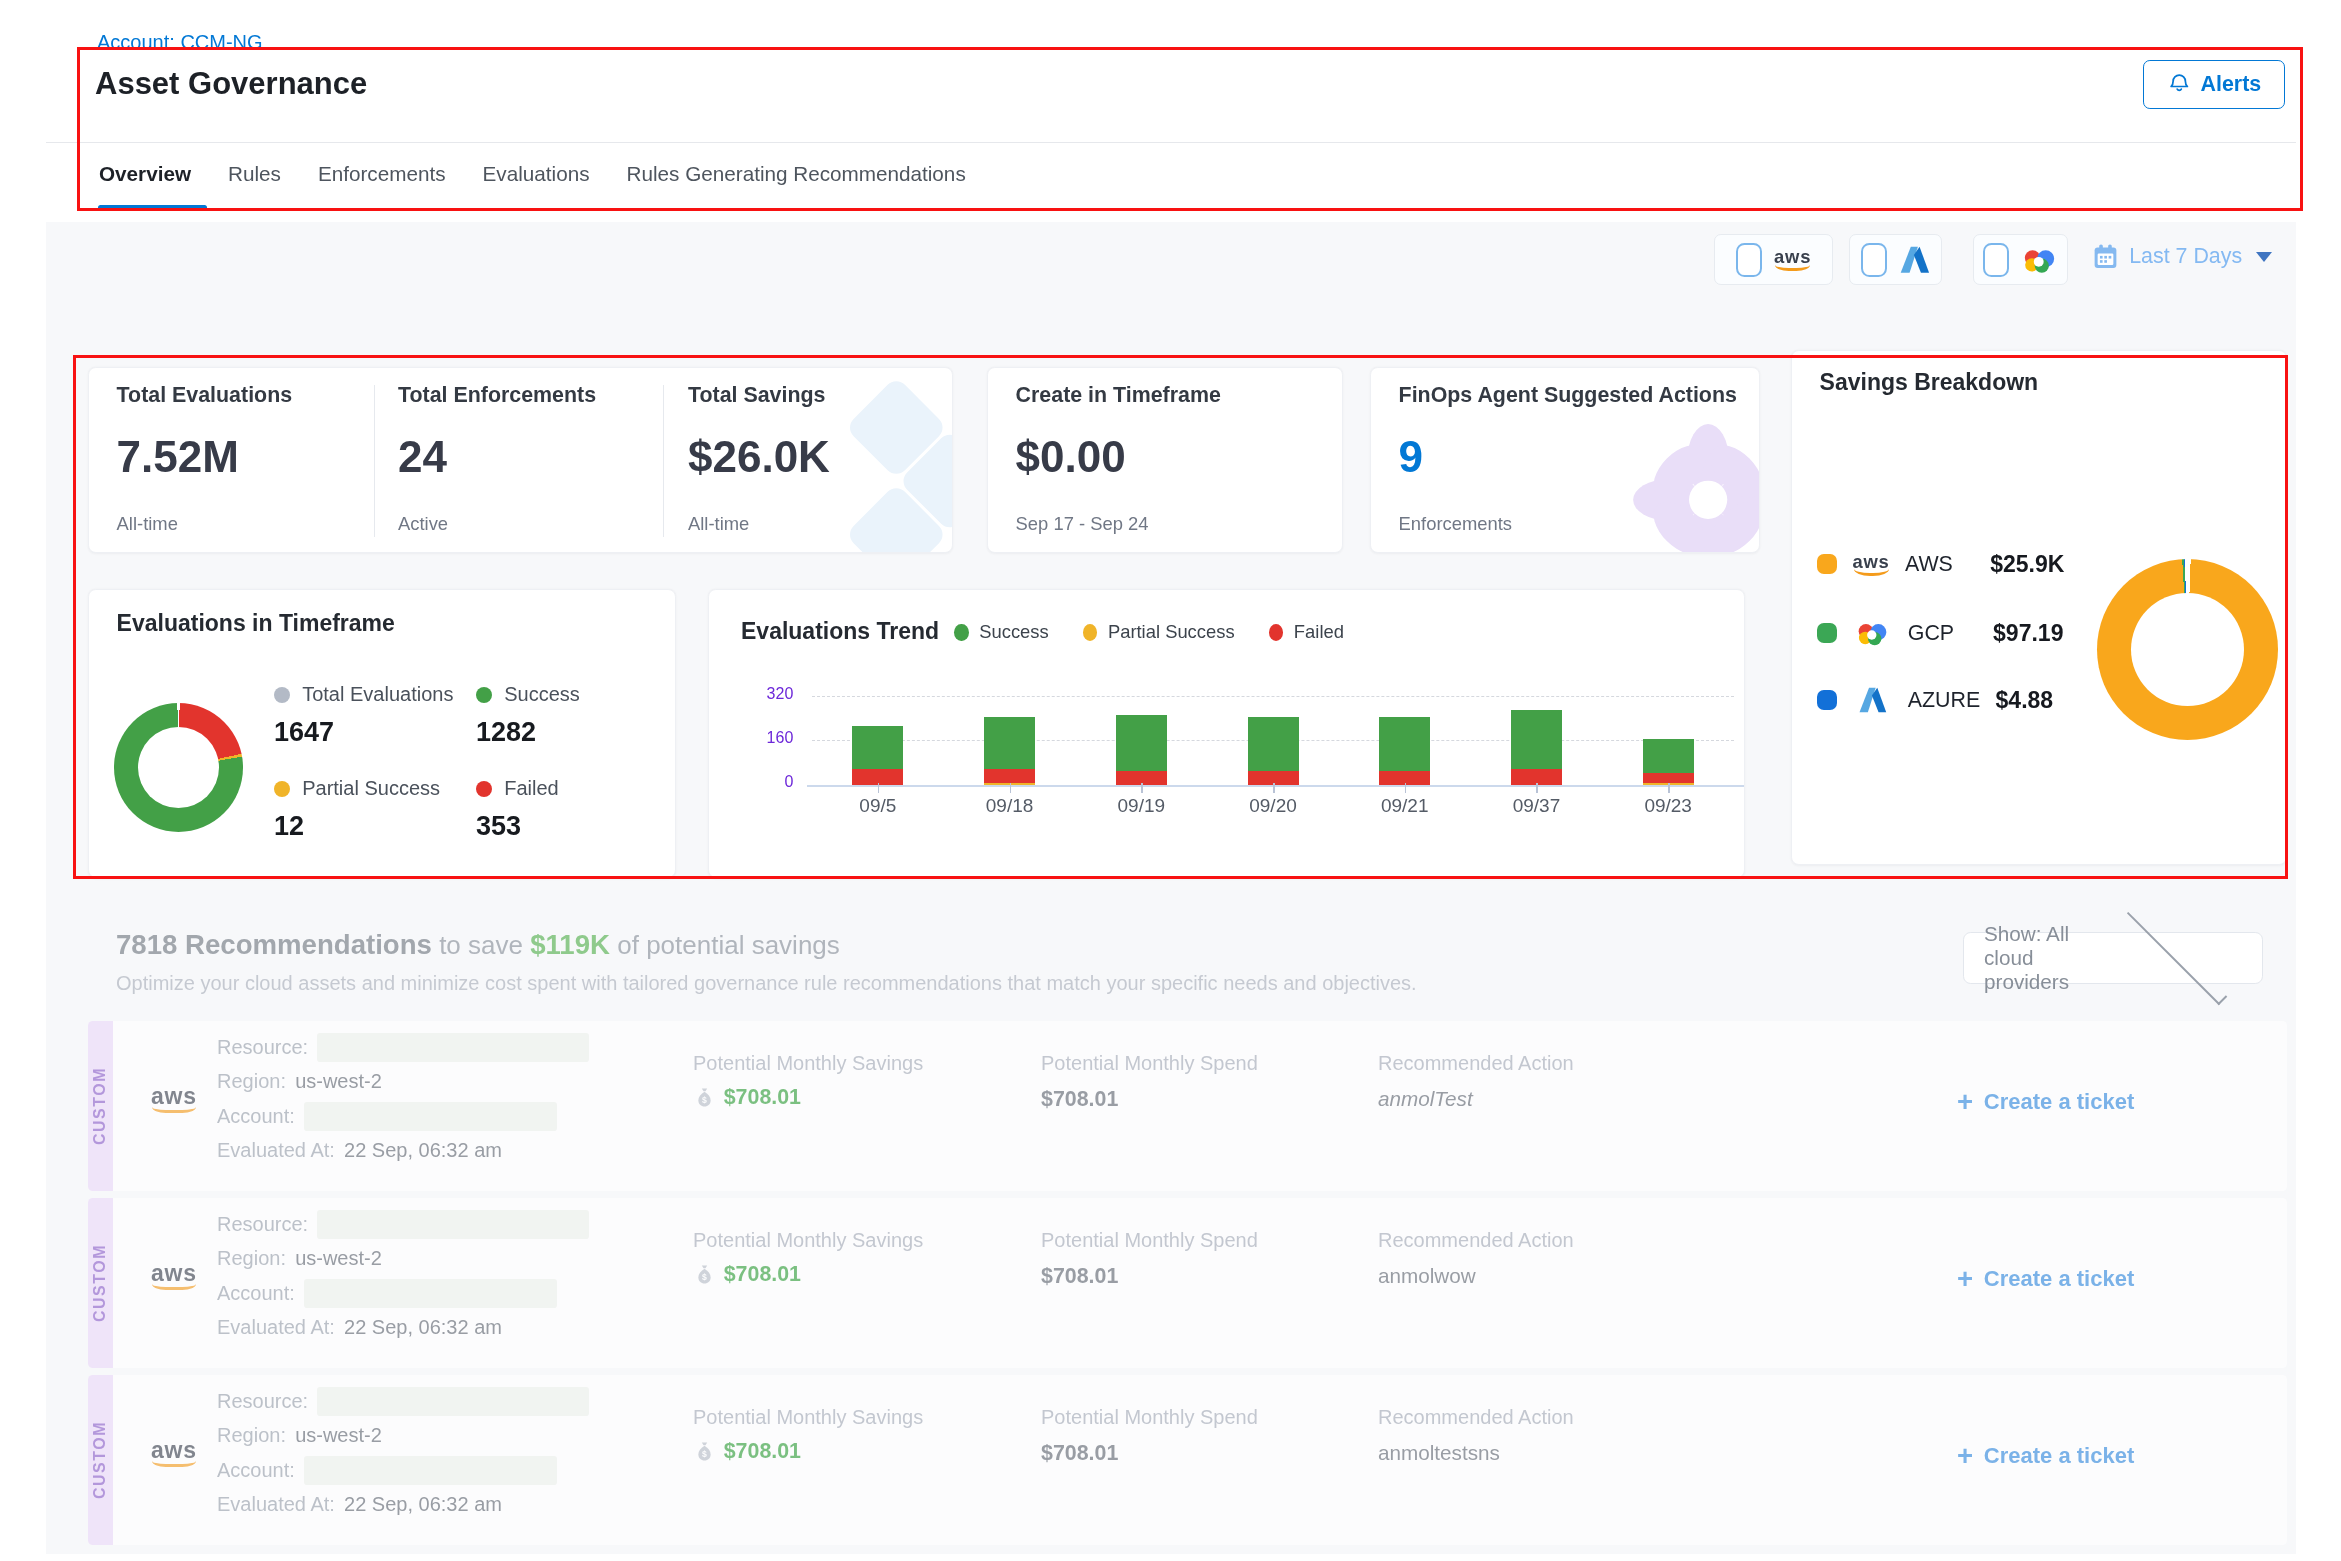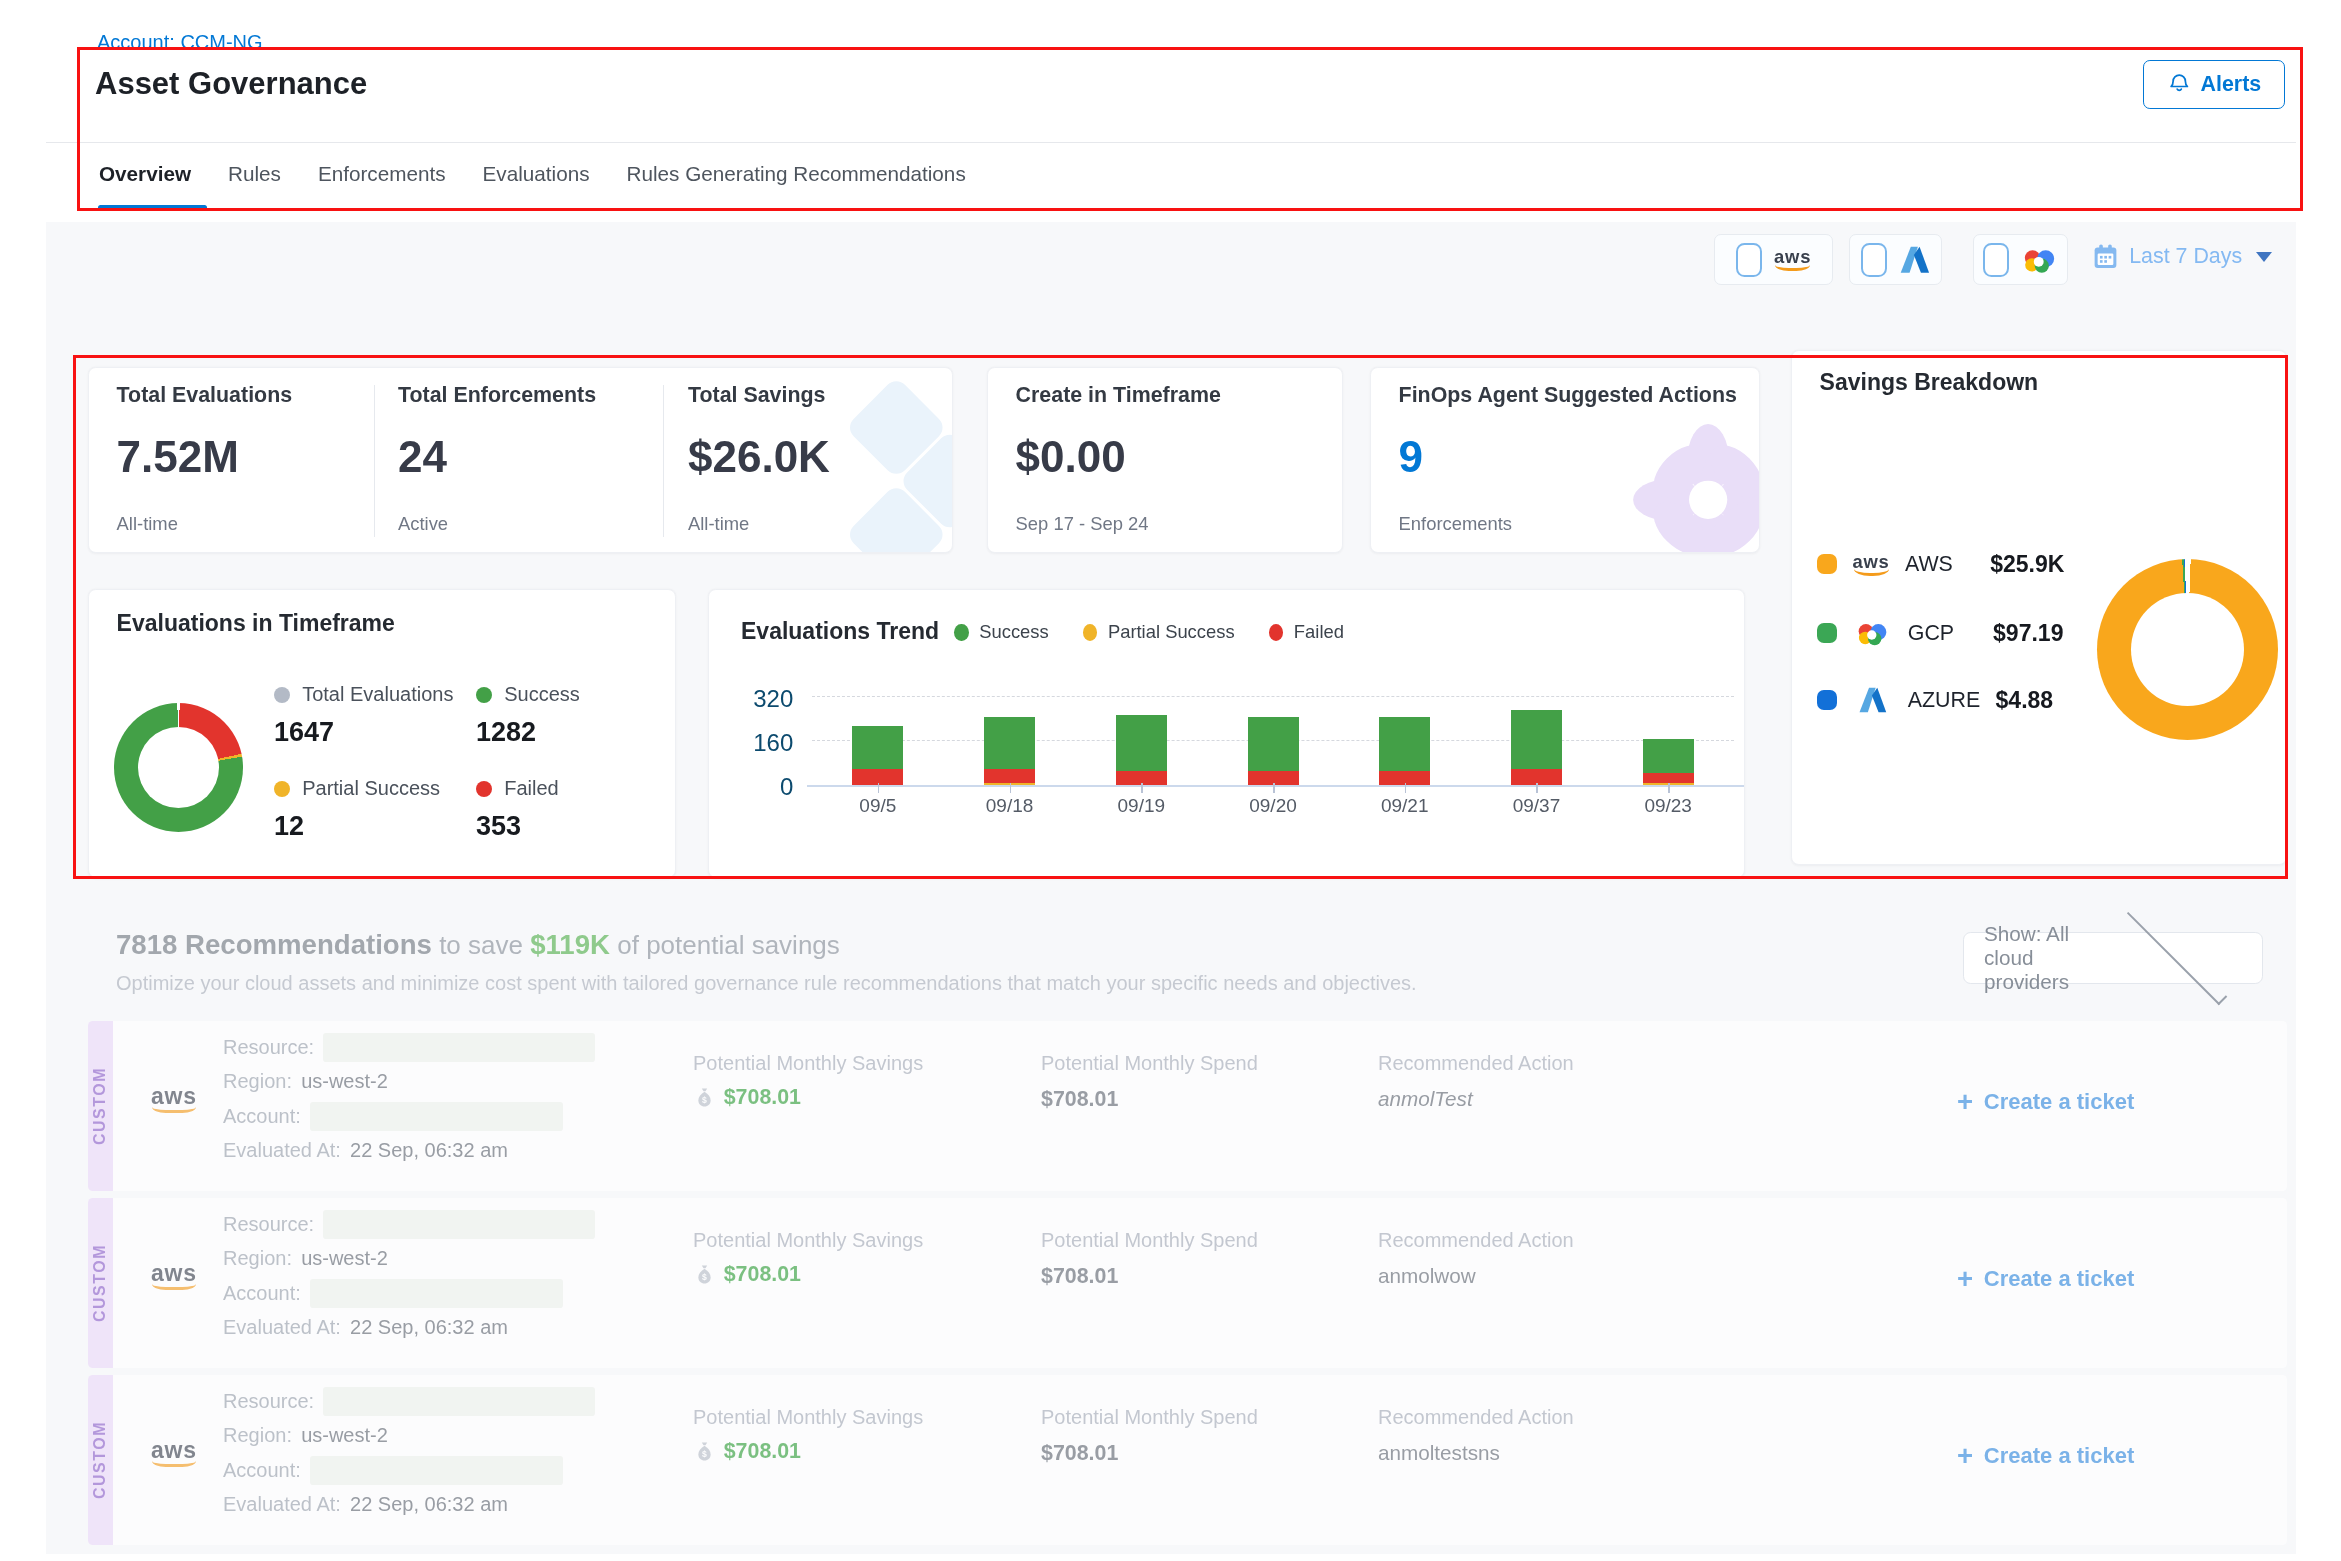--- a/index.html
+++ b/index.html
@@ -82,39 +82,39 @@
   .tr-dot { width:14.5px; height:17px; border-radius:50%; }
   .tr-plot { position:absolute; left:103px; top:106px; width:922px; height:89px; }
   .gl { position:absolute; left:0; right:0; border-top:1.5px dashed #d5d8de; }
   .gl-320 { top:0; } .gl-160 { top:44px; }
   .baseline { position:absolute; left:-4.6px; right:-10.7px; top:89px; border-top:2.3px solid #ccd9ec; }
   .tr-bars { position:absolute; left:0; top:0; width:100%; height:89px; display:flex; }
   .t-slot { flex:1; display:flex; justify-content:center; align-items:flex-end; }
   .t-bar { width:51px; display:flex; flex-direction:column; justify-content:flex-end; }
   .t-seg { width:100%; }
   .tr-y { position:absolute; left:31px; top:106px; width:61px; height:89px; }
-  .tr-y div { position:absolute; right:7.7px; font-size:24px; color:#0c4a6e; }
+  .tr-y div { position:absolute; right:7.7px; font-size:16px; color:#6d28d9; }
   .tr-dates { position:absolute; left:103px; top:205px; width:922px; display:flex; }
   .t-date { flex:1; text-align:center; font-size:19px; color:#545b66; position:relative; }
   .t-date::before { content:""; position:absolute; left:50%; top:-12.2px; width:1.5px; height:10px; background:#b9c3d6; }
 
   
   .recs { position:absolute; left:0; top:918px; width:2342px; opacity:.62; }
   .rec-head { position:absolute; left:116px; top:10.7px; font-size:26px; color:#858d97; white-space:nowrap; }
   .rec-head b { color:#6e767f; font-size:27.6px;margin-top:31px; }
   .rec-amt { font-weight:bold; }
   .rec-sub { position:absolute; left:116px; top:54px; font-size:20px; color:#a7adb8; }
   .rec-row { position:absolute; left:88px; width:2199px; height:170px; background:#fff; border-radius:4.6px; }
   .row1 { top:103px; } .row2 { top:280px; } .row3 { top:457px; }
   .strip { position:absolute; left:0; top:0; bottom:0; width:24.5px; background:#ead9f8; border-radius:4.6px 0 0 4.6px;
            display:flex; align-items:center; justify-content:center; }
   .strip span { writing-mode:vertical-rl; transform:rotate(180deg); font-size:16px; font-weight:bold;
                 letter-spacing:1.5px; color:#8a5cc9; }
   .row-aws { position:absolute; left:63px; top:64px; }
-  .f-line { position:absolute; left:135px; display:flex; gap:9.2px; align-items:center; height:31px;
+  .f-line { position:absolute; left:129px; display:flex; gap:9.2px; align-items:center; height:31px;
             font-size:20px; }
   .f-lab { color:#98a0ab; }
   .f-val { color:#5f6670; }
   .redact { width:272px; height:29px; background:#eef2ec; border-radius:3.1px; }
   .redact.sm { width:253px; }
   .col-lab { position:absolute; font-size:20px; color:#a3aab6; white-space:nowrap; }
   .col-val { position:absolute; font-size:21.4px; font-weight:bold; color:#5f6670; display:flex; align-items:center; gap:7.7px; }
   .sav-val { color:#2f9e38; }
   .ticket { position:absolute; left:1869px; top:67px; display:flex; align-items:center; gap:10.7px; cursor:pointer; }
   .ticket .plus { font-size:27.6px; color:#2f88dd; font-weight:bold; line-height:1; }

